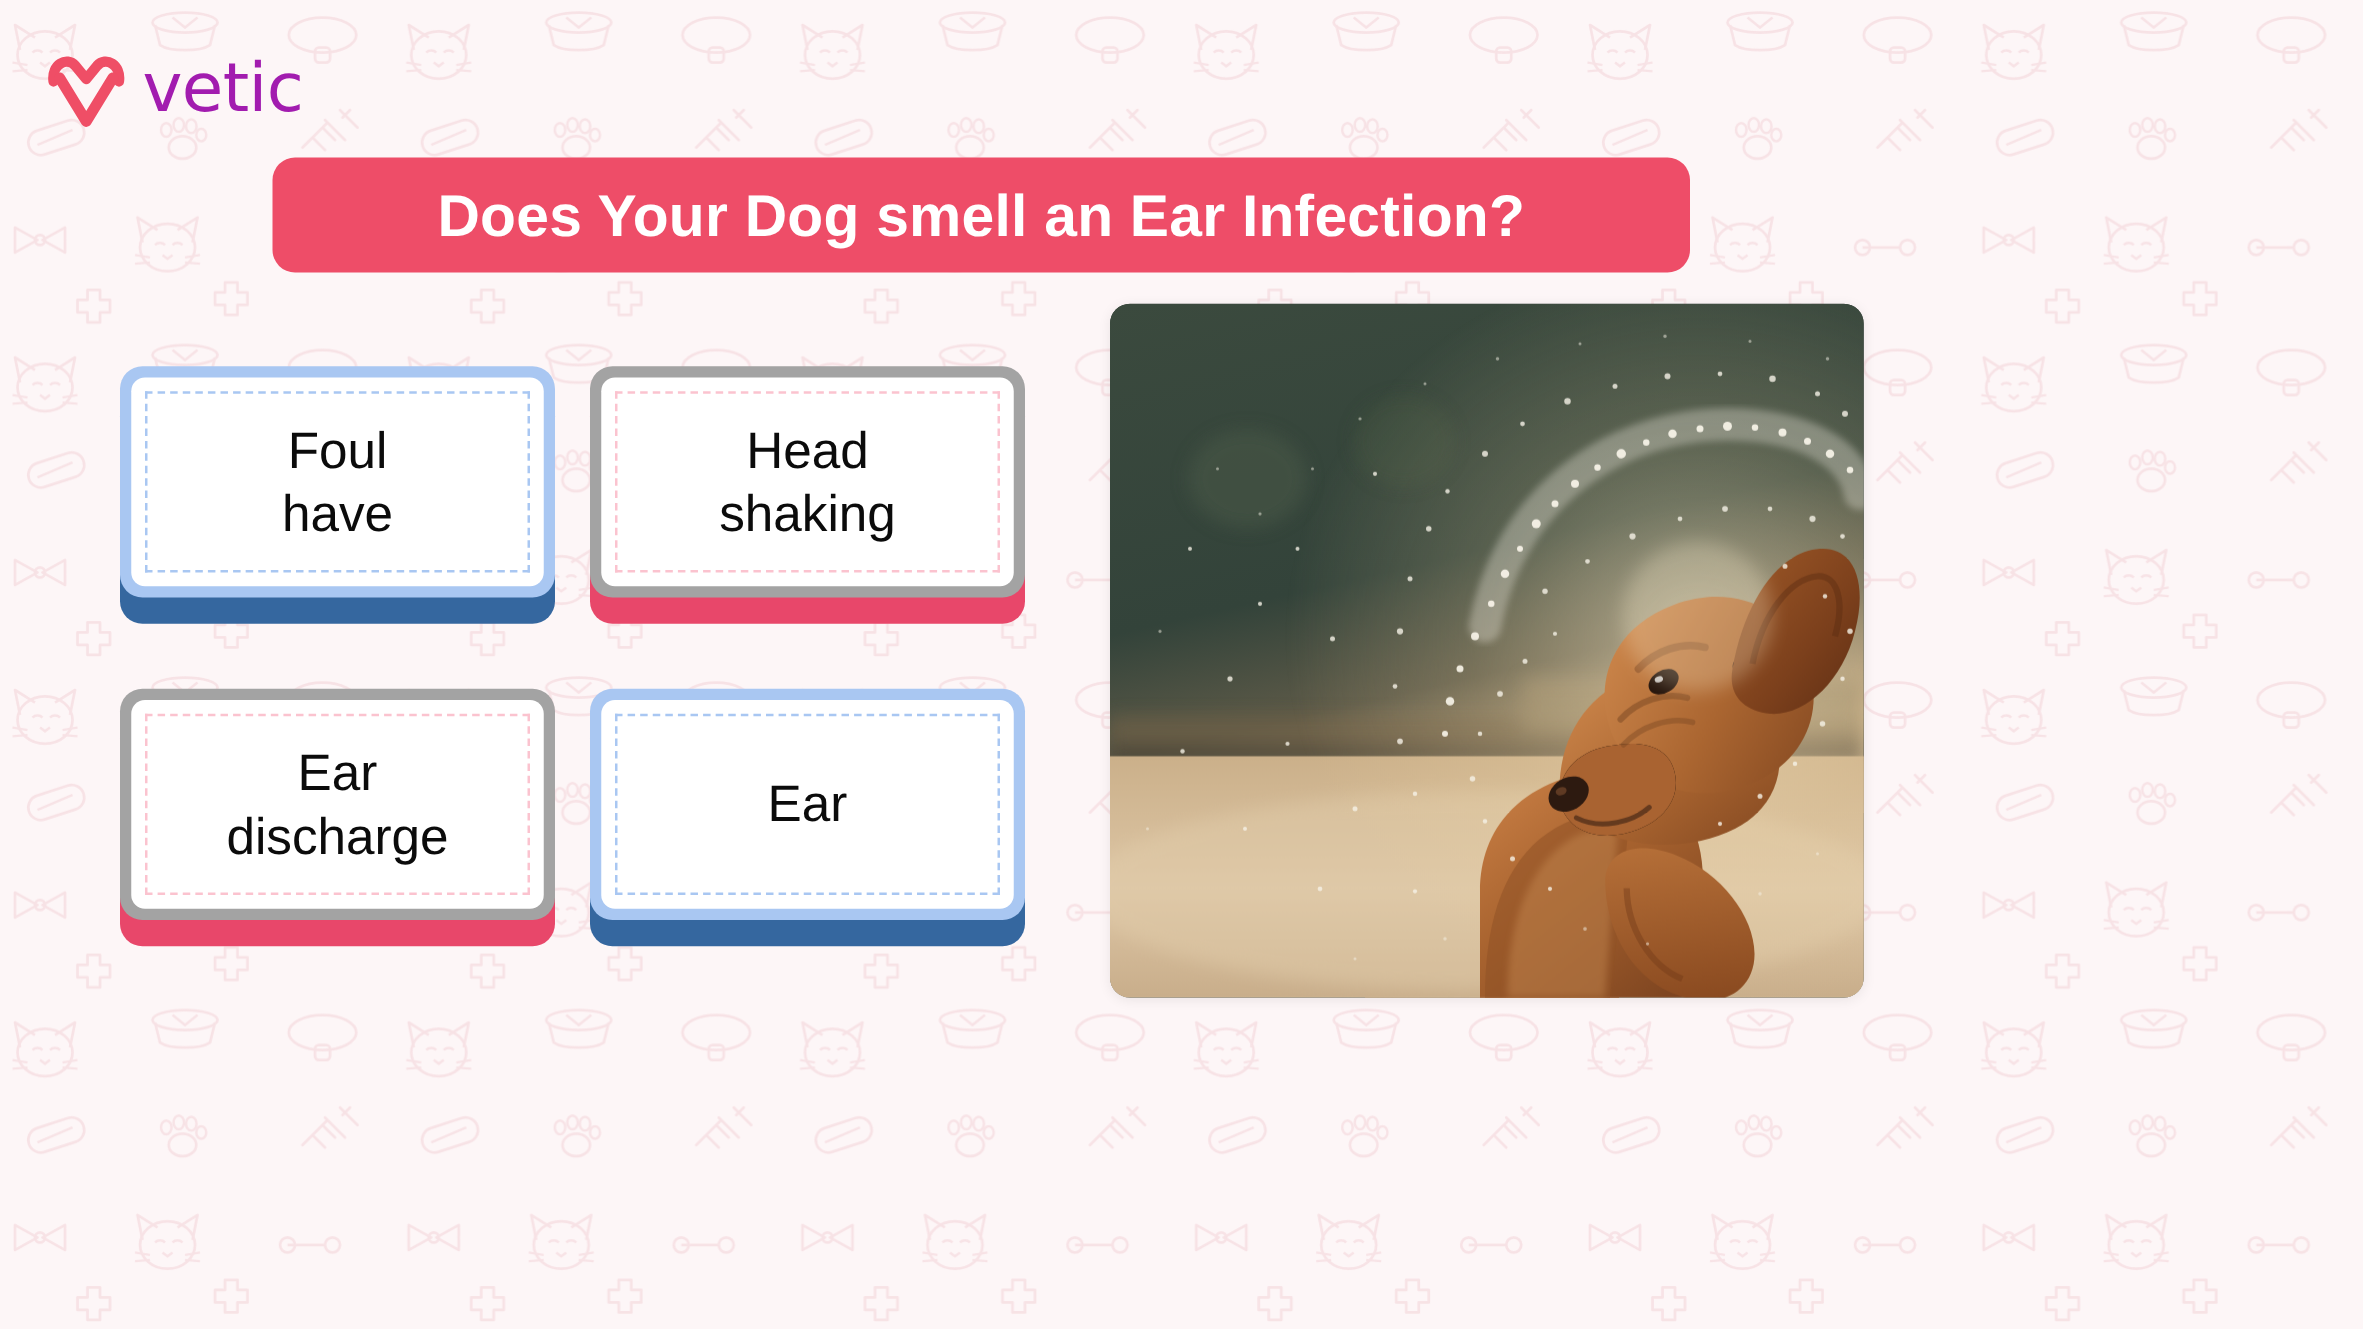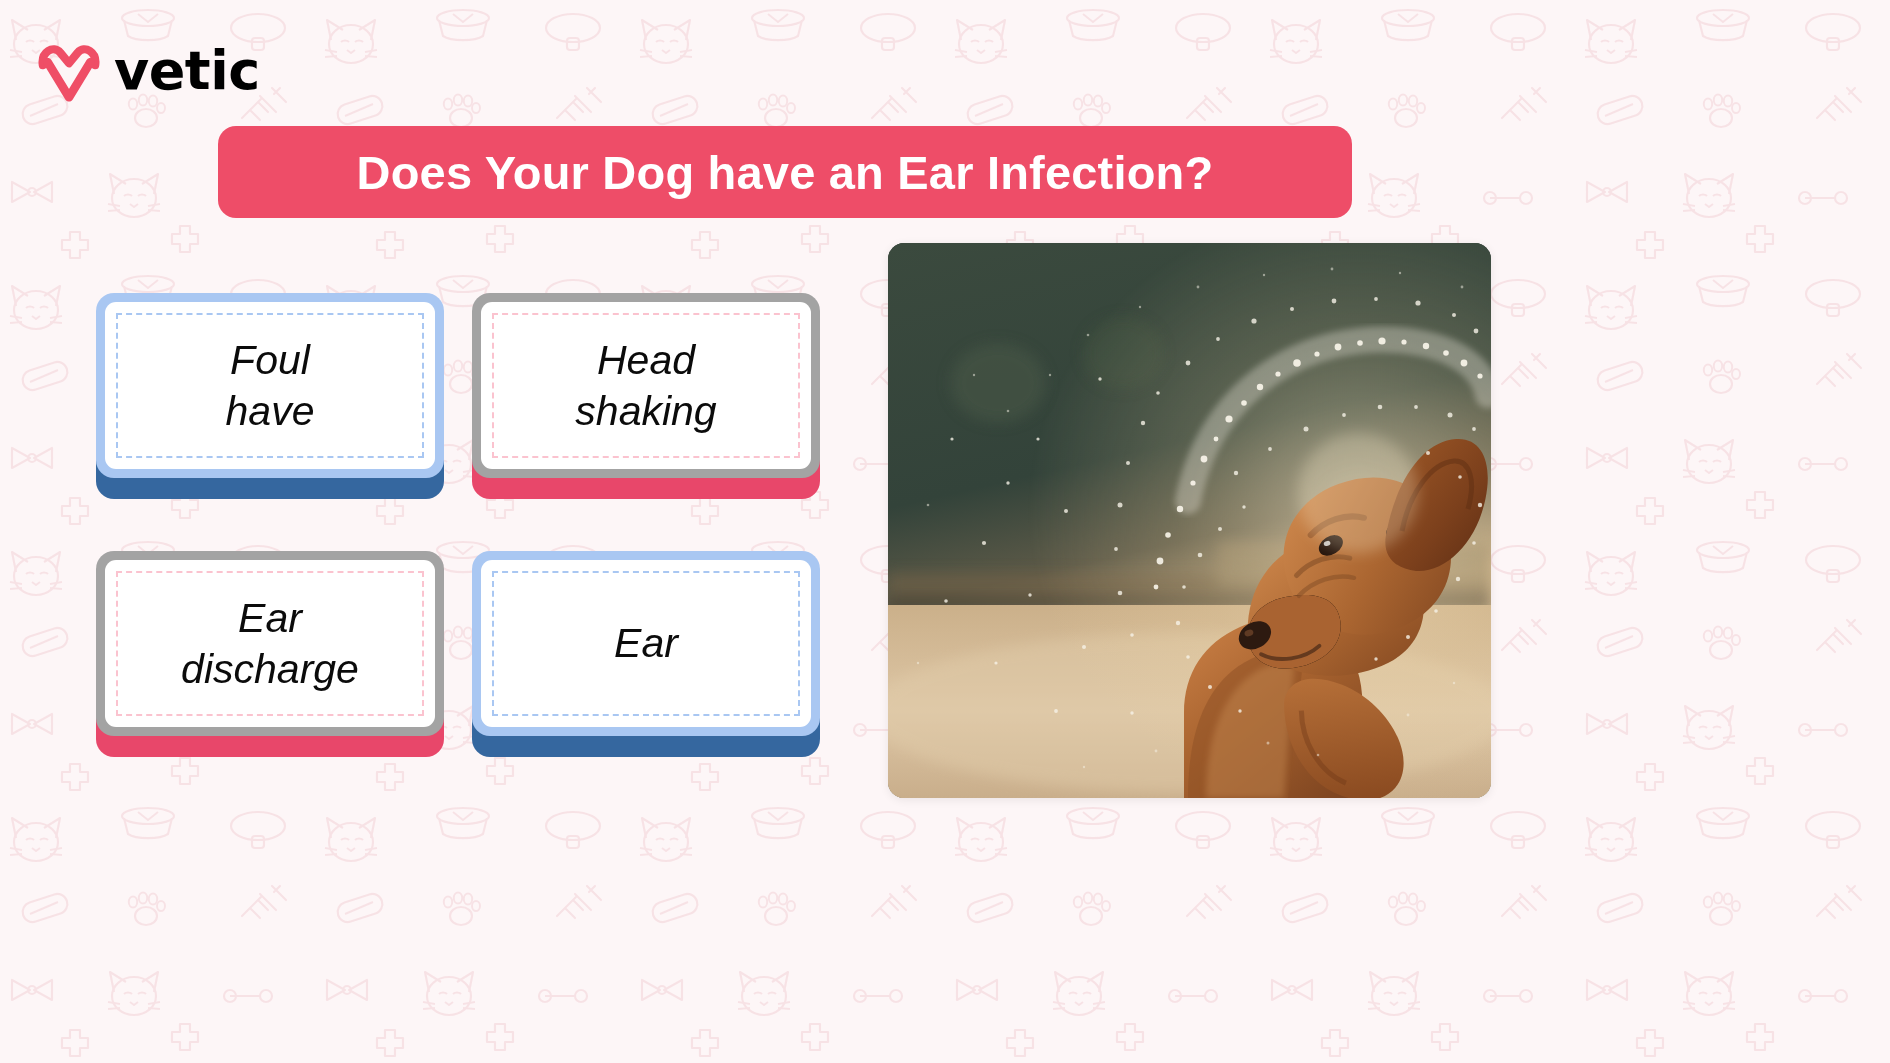--- a/index.html
+++ b/index.html
@@ -38,22 +38,22 @@
     left: 38px;
     top: 36px;
     display: flex;
     align-items: center;
     gap: 14px;
     height: 70px;
   }
   #brand .logo-mark { width: 62px; height: 62px; display: block; }
   #brand .wordmark {
     font-size: 54px;
-    font-weight: 700;
-    color: #000000;
+    font-weight: 400;
+    color: #a21caf;
     letter-spacing: -0.5px;
     line-height: 1;
     font-family: "DejaVu Sans", sans-serif;
     text-align: right;
   }
 
   
   #headline-banner {
     position: absolute;
     left: 218px;
@@ -115,21 +115,20 @@
   
   .symptom-card .card-face {
     width: 100%;
     height: 100%;
     background: #ffffff;
     border-radius: 11px;
     display: flex;
     align-items: center;
     justify-content: center;
     padding: 11px;
-    font-style: italic;
   }
   
   .symptom-card .card-dash {
     width: 100%;
     height: 100%;
     border: 2px dashed;
     display: flex;
     align-items: center;
     justify-content: center;
   }
@@ -233,21 +232,21 @@
 
   <div id="brand">
     <svg class="logo-mark" viewBox="0 0 64 64" aria-hidden="true">
       <path d="M5 26 C3 12, 16 5, 23 13 L32 24 L41 13 C48 5, 61 12, 59 26" fill="none" stroke="#ef4e66" stroke-width="8.5" stroke-linecap="round" stroke-linejoin="round"></path>
       <path d="M10 23 L32 59 L54 23" fill="none" stroke="#ef4e66" stroke-width="9" stroke-linecap="round" stroke-linejoin="round"></path>
     </svg>
     <span class="wordmark">vetic</span>
   </div>
 
   <div id="headline-banner">
-    <span class="headline-text">Does Your Dog have an Ear Infection?</span>
+    <span class="headline-text">Does Your Dog smell an Ear Infection?</span>
   </div>
 
   <div id="symptom-grid">
 
     <div class="symptom-card theme-blue">
       <div class="accent-bar"></div>
       <div class="card-frame">
         <div class="card-face">
           <div class="card-dash">
             <div class="symptom-label">

